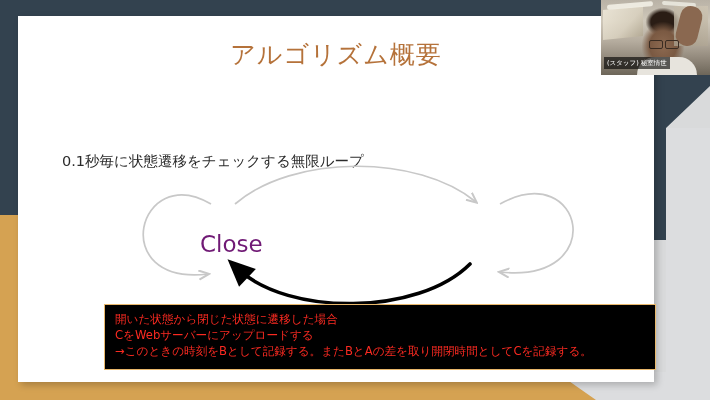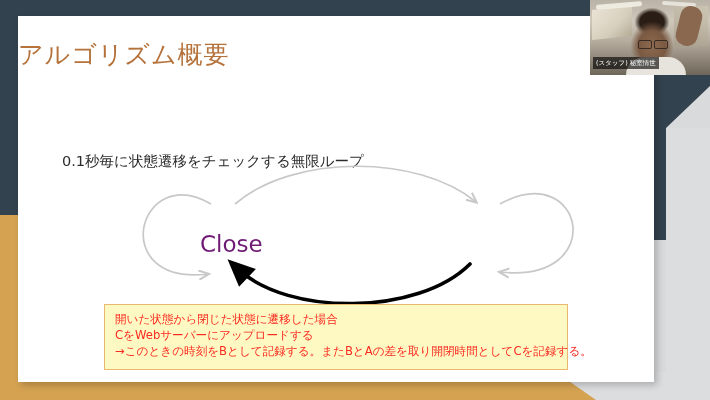--- a/index.html
+++ b/index.html
@@ -54,20 +54,21 @@
     height: 366px;
     background: #ffffff;
     box-shadow: 3px 3px 7px rgba(0,0,0,0.22);
   }
 
   .slide-title {
     position: absolute;
     left: 0;
     top: 22px;
     width: 636px;
+    text-align: center;
     font-size: 25px;
     letter-spacing: 1px;
     color: #b5723a;
     font-family: Liberation Serif, serif;
     white-space: nowrap;
   }
 
   .slide-subtitle {
     position: absolute;
     left: 44px;
@@ -97,41 +98,41 @@
     white-space: nowrap;
   }
   .state-close { left: 182px; top: 215px; }
   .state-open  { left: 432px; top: 215px; }
 
   
   .note-box {
     position: absolute;
     left: 86px;
     top: 288px;
-    width: 464px;
+    width: 552px;
     height: 66px;
     border: 1.3px solid #e9b86c;
-    background: #fef9c3;
+    background: #000000;
     box-sizing: border-box;
     padding: 6px 8px 4px 10px;
   }
   .note-line {
     color: #fa2a21;
     font-size: 11.6px;
     line-height: 16.2px;
     font-family: "DejaVu Sans", "Liberation Sans", sans-serif;
     white-space: nowrap;
   }
 
   
   .webcam {
     position: absolute;
     right: 0;
     top: 0;
-    width: 120px;
+    width: 109px;
     height: 75px;
     overflow: hidden;
     background: #2a2520;
   }
   .webcam-bg {
     position: absolute;
     left: 0; top: 0;
     width: 122px; height: 75px;
     background:
       radial-gradient(ellipse 30px 34px at 62px 46px, #8d6a51 0%, #7a5942 45%, rgba(122,89,66,0) 72%),

